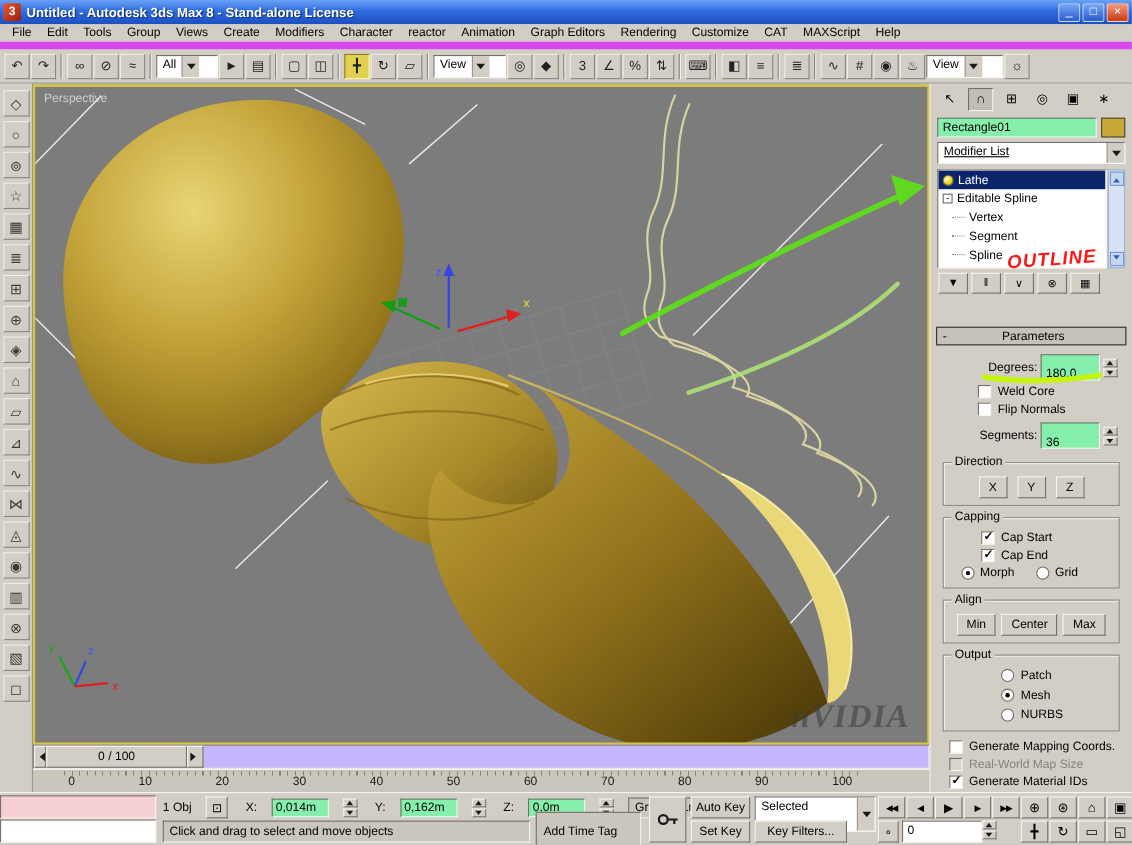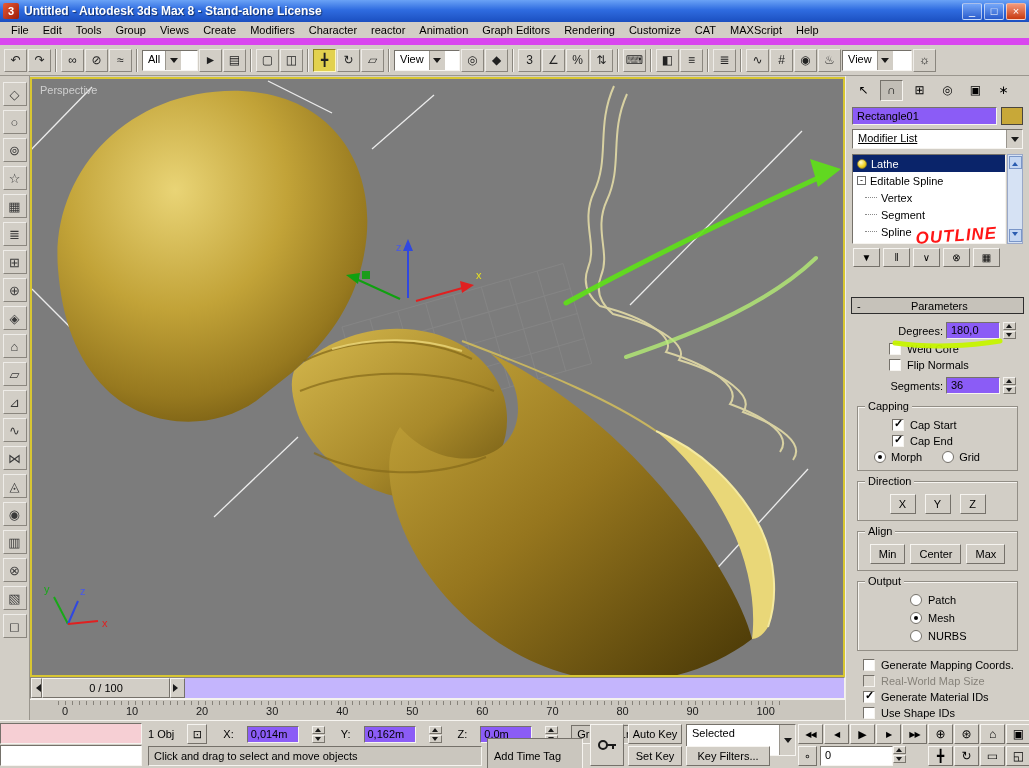--- a/index.html
+++ b/index.html
@@ -1,21 +1,21 @@
 <!DOCTYPE html>
 <html><head>
 <meta charset="utf-8">
 <style>
   * { margin:0; padding:0; box-sizing:border-box; font-family:"Liberation Sans", sans-serif; }
   html,body { width:1029px; height:768px; }
   body { position:relative; background:#d2cec6; overflow:hidden; font-size:11px; color:#000; }
 
   .raised { background:#d2cec6; border:1px solid; border-color:#f6f4f0 #75716a #75716a #f6f4f0; }
   .sunken { border:1px solid; border-color:#75716a #f6f4f0 #f6f4f0 #75716a; }
-  .field  { background:#8b5cf6; border:1px solid; border-color:#75716a #f6f4f0 #f6f4f0 #75716a; }
+  .field  { background:#86efac; border:1px solid; border-color:#75716a #f6f4f0 #f6f4f0 #75716a; }
   .ctr { display:flex; align-items:center; justify-content:center; }
 
   
   .titlebar { position:absolute; left:0; top:0; width:1029px; height:22px;
     background:linear-gradient(180deg,#6aa2f6 0%,#2f6ce0 45%,#1b4fc0 100%);
     display:flex; align-items:center; padding:0 3px; color:#fff; }
   .app-icon { width:16px; height:16px; border-radius:2px; margin-right:5px;
     background:linear-gradient(135deg,#e85a38,#9c1c08); color:#fff; font-size:11px; font-weight:bold;
     display:flex; align-items:center; justify-content:center; }
   .title-text { font-size:12px; font-weight:bold; text-shadow:1px 1px 1px #12306a; }
@@ -98,21 +98,21 @@
   .ss-tri-up { width:0;height:0;border:3px solid transparent;border-bottom:4px solid #2a5cb0; }
   .ss-tri-dn { width:0;height:0;border:3px solid transparent;border-top:4px solid #2a5cb0; }
   .stack-btns { display:flex; gap:3px; padding:4px 7px; }
   .sb { width:27px; height:19px; font-size:10px; }
 
   .rollout { margin:26px 5px 0; }
   .rollout-header { height:17px; background:#c6c2ba; border:1px solid #2e2e2e;
     display:flex; align-items:center; padding:0 5px; }
   .rh-title { flex:1; text-align:center; }
   .param-row { display:flex; align-items:center; justify-content:flex-end; gap:3px; padding:8px 8px 2px; }
-  .num-field { width:54px; height:17px; padding:1px 4px; }
+  .num-field { width:54px; height:17px; padding:11px 4px; }
   .spin { display:inline-flex; flex-direction:column; width:13px; height:17px; gap:1px; }
   .spin i { display:block; flex:1; background:#d2cec6; border:1px solid;
     border-color:#f4f2ee #7a766e #7a766e #f4f2ee; position:relative; }
   .spin i.up::after, .spin i.dn::after { content:""; position:absolute; left:2px;
     border-left:3px solid transparent; border-right:3px solid transparent; }
   .spin i.up::after { top:1px; border-bottom:4px solid #1a1a1a; }
   .spin i.dn::after { bottom:1px; border-top:4px solid #1a1a1a; }
   .cb-row { display:flex; align-items:center; gap:6px; padding:2px 6px 2px 38px; height:16px; }
   .cb-row.flush { padding-left:12px; }
   .cb { width:12px; height:12px; background:#fff; border:1px solid; flex:0 0 auto;
@@ -372,20 +372,21 @@
   <div class="tool-btn lb-btn ctr">
       <span>▧</span>
     </div>
   <div class="tool-btn lb-btn ctr">
       <span>◻</span>
     </div>
 </div>
 
 <div class="viewport">
   <div class="vp-label">Perspective</div>
+  <div class="vp-watermark">nVIDIA</div>
   <svg class="vp-svg" width="811" height="596" viewBox="0 0 811 596">
     <defs>
       <radialGradient id="gDome" cx="38%" cy="30%" r="80%">
         <stop offset="0" stop-color="#e9d476"></stop>
           <stop offset="0.45" stop-color="#c2a338"></stop>
         <stop offset="0.78" stop-color="#97791f"></stop>
           <stop offset="1" stop-color="#6a520e"></stop>
       </radialGradient>
       <linearGradient id="gWaist" x1="0" y1="0" x2="1" y2="1">
         <stop offset="0" stop-color="#d6b94e"></stop>
@@ -606,50 +607,50 @@
     <div class="param-row" style="padding-top:4px">
       <span>Segments:</span>
       <div class="num-field field"><span>36</span></div>
       <span class="spin">
           <i class="up"></i>
           <i class="dn"></i>
         </span>
     </div>
 
     <div class="group">
-      <span class="group-title">Capping</span>
-      <div class="cb-row" style="padding-left:30px">
-        <span class="cb checked"></span>
-        <span>Cap Start</span>
-      </div>
-      <div class="cb-row" style="padding-left:30px">
-        <span class="cb checked"></span>
-        <span>Cap End</span>
-      </div>
-      <div class="cb-row" style="padding-left:12px; gap:5px">
-        <span class="rad on"></span>
-        <span>Morph</span>
-        <span style="width:10px"></span>
-        <span class="rad"></span>
-        <span>Grid</span>
-      </div>
-    </div>
-
-    <div class="group">
       <span class="group-title">Direction</span>
       <div class="dir-row">
         <div class="btn3 raised">
             <span>X</span>
           </div>
         <div class="btn3 raised">
             <span>Y</span>
           </div>
         <div class="btn3 raised">
             <span>Z</span>
           </div>
+      </div>
+    </div>
+
+    <div class="group">
+      <span class="group-title">Capping</span>
+      <div class="cb-row" style="padding-left:30px">
+        <span class="cb checked"></span>
+        <span>Cap Start</span>
+      </div>
+      <div class="cb-row" style="padding-left:30px">
+        <span class="cb checked"></span>
+        <span>Cap End</span>
+      </div>
+      <div class="cb-row" style="padding-left:12px; gap:5px">
+        <span class="rad on"></span>
+        <span>Morph</span>
+        <span style="width:10px"></span>
+        <span class="rad"></span>
+        <span>Grid</span>
       </div>
     </div>
 
     <div class="group">
       <span class="group-title">Align</span>
       <div class="align-row">
         <div class="btn3 raised">
             <span>Min</span>
           </div>
         <div class="btn3 raised">

